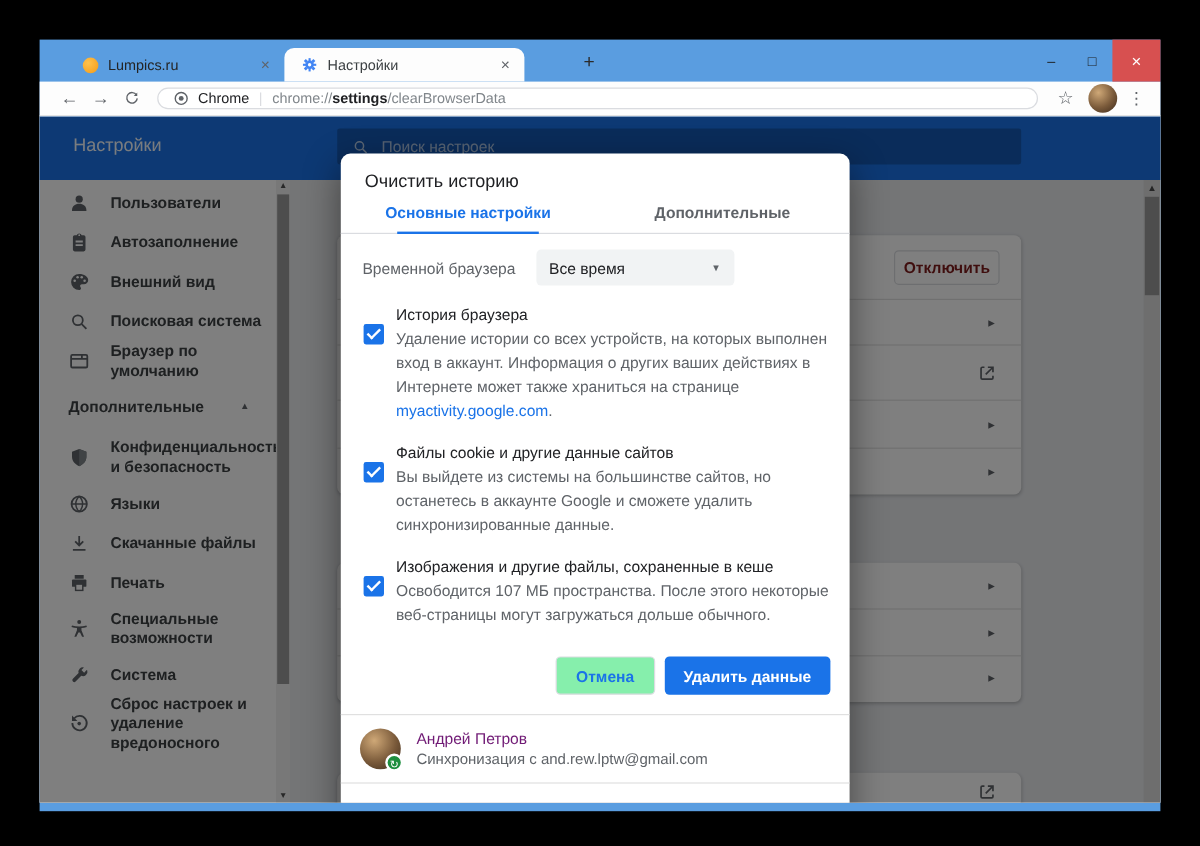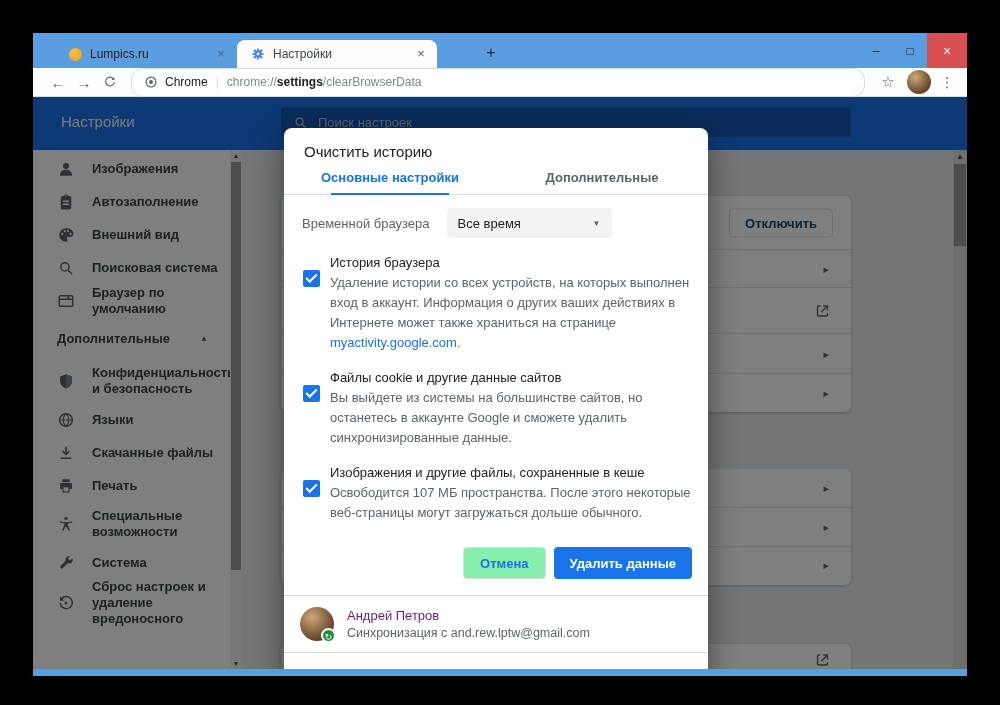--- a/index.html
+++ b/index.html
@@ -18,21 +18,21 @@
   .tab-close { width:16px; height:16px; line-height:15px; text-align:center; color:#5f6368; font-size:13px; border-radius:50%; flex:none; }
   .newtab-btn { position:absolute; left:446px; top:11px; width:24px; height:20px; color:#2b2b2b; font-size:16px; line-height:18px; text-align:center; }
   .win-controls { position:absolute; right:0; top:0; height:35px; display:flex; align-items:stretch; }
   .win-btn { width:34px; color:#1c1c1c; font-size:12px; display:flex; align-items:center; justify-content:center; }
   .win-btn.close { width:40px; background:#d75050; color:#fff; font-size:14px; }
 
   
   .toolbar { height:29px; background:#fdfdfd; display:flex; align-items:center; padding:0 10px 0 12px; border-bottom:1px solid #dcdcdc; }
   .nav-ico { color:#5f6368; font-size:15px; width:26px; text-align:center; flex:none; }
   .reload-ico { width:26px; flex:none; display:flex; justify-content:center; }
-  .omnibox { flex:1; height:29px; margin:0 10px 0 8px; border:1px solid #dadce0; border-radius:12px; background:#fff; display:flex; align-items:center; padding:1px 12px; font-size:12px; color:#5f6368; }
+  .omnibox { flex:1; height:18px; margin:0 10px 0 8px; border:1px solid #dadce0; border-radius:12px; background:#fff; display:flex; align-items:center; padding:1px 12px; font-size:12px; color:#5f6368; }
   .omni-sep { color:#dadce0; margin:0 8px; }
   .omni-engine { color:#202124; margin-left:7px; }
   .url-dim { color:#80868b; } .url-strong { color:#202124; font-weight:bold; }
   .star-ico { color:#5f6368; font-size:15px; width:26px; text-align:center; flex:none; }
   .toolbar-avatar { width:24px; height:24px; border-radius:50%; background:radial-gradient(circle at 35% 30%, #cfa877, #7a5a3a 55%, #3a281a); margin:0 6px; flex:none; }
   .dots-ico { color:#5f6368; font-size:14px; width:20px; text-align:center; flex:none; }
 
   
   .page { position:relative; height:572px; overflow:hidden; background:#e8eaed; }
   .s-header { height:53px; background:#1a73e8; position:relative; }
@@ -50,21 +50,21 @@
   .side-scroll { width:12px; background:#f1f1f1; position:relative; }
   .side-scroll .arr { position:absolute; left:0; width:12px; text-align:center; font-size:7px; color:#505050; }
   .side-scroll .thumb { position:absolute; left:1px; width:10px; background:#9a9a9a; top:12px; height:408px; }
 
   .content { flex:1; position:relative; overflow:hidden; background:#e8eaed; }
   .card { position:absolute; left:39px; width:570px; background:#fff; border-radius:6px; box-shadow:0 1px 3px rgba(0,0,0,.2); }
   .crow { position:relative; border-bottom:1px solid #e0e0e0; }
   .crow:last-child { border-bottom:none; }
   .chev { position:absolute; right:22px; top:50%; transform:translateY(-50%); color:#5f6368; font-size:11px; }
   .extlink { position:absolute; right:20px; top:50%; transform:translateY(-50%); width:17px; height:17px; }
-  .btn-outline { position:absolute; right:18px; top:50%; transform:translateY(-50%); height:29px; padding:0 15px; border:1px solid #dadce0; border-radius:4px; background:#fff; color:#0c4a6e; font-size:13px; font-weight:bold; display:flex; align-items:center; }
+  .btn-outline { position:absolute; right:18px; top:50%; transform:translateY(-50%); height:29px; padding:0 7px; border:1px solid #dadce0; border-radius:4px; background:#fff; color:#7f1d1d; font-size:13px; font-weight:bold; display:flex; align-items:center; }
   .themes-lbl { position:absolute; left:20px; top:8px; font-size:13px; color:#202124; }
   .page-scroll { position:absolute; right:0; top:0; bottom:0; width:14px; background:#dcdcdc; }
   .page-scroll .arr { position:absolute; left:0; width:14px; text-align:center; font-size:8px; color:#4a4a4a; }
   .page-scroll .thumb { position:absolute; left:1px; width:12px; top:14px; height:82px; background:#9a9a9a; }
 
   .scrim { position:absolute; left:0; top:0; right:0; bottom:0; background:rgba(0,0,0,.5); z-index:5; }
 
   
   .dialog { position:absolute; left:251px; top:31px; width:424px; z-index:10; background:#fff; border-radius:8px; box-shadow:0 10px 30px rgba(0,0,0,.45); }
   .dlg-title { padding:15px 20px 10px; font-size:15px; color:#202124; }
@@ -171,21 +171,21 @@
     </div>
 
     <div class="s-body">
 
       <div class="sidebar">
         <div class="side-item">
           <svg class="side-ico" viewBox="0 0 24 24" fill="#5f6368">
               <circle cx="12" cy="8" r="4"></circle>
               <path d="M4 20c0-4.4 3.6-7 8-7s8 2.6 8 7v1H4z"></path>
             </svg>
-          <span class="lbl">Изображения</span>
+          <span class="lbl">Пользователи</span>
         </div>
         <div class="side-item">
           <svg class="side-ico" viewBox="0 0 24 24" fill="#5f6368">
               <path d="M17 4h-2.2a3 3 0 0 0-5.6 0H7a2 2 0 0 0-2 2v14a2 2 0 0 0 2 2h10a2 2 0 0 0 2-2V6a2 2 0 0 0-2-2zm-5-1a1 1 0 1 1 0 2 1 1 0 0 1 0-2z"></path>
               <path d="M8 10h8v2H8zm0 4h8v2H8z" fill="#fff"></path>
             </svg>
           <span class="lbl">Автозаполнение</span>
         </div>
         <div class="side-item">
           <svg class="side-ico" viewBox="0 0 24 24" fill="#5f6368">

